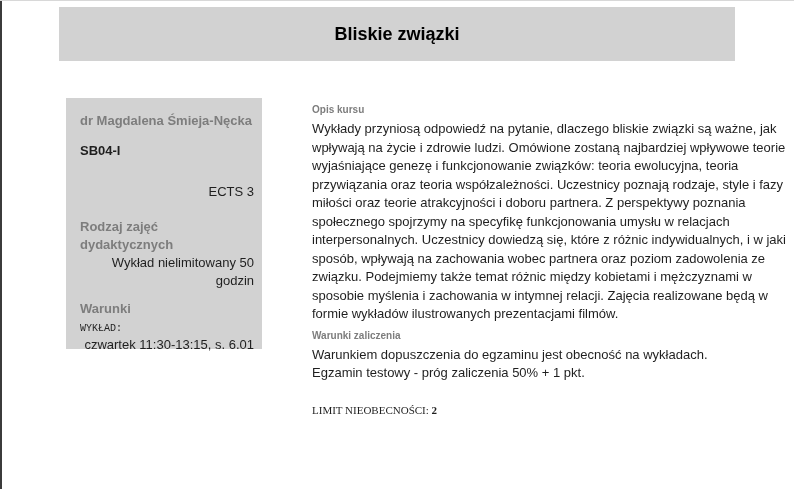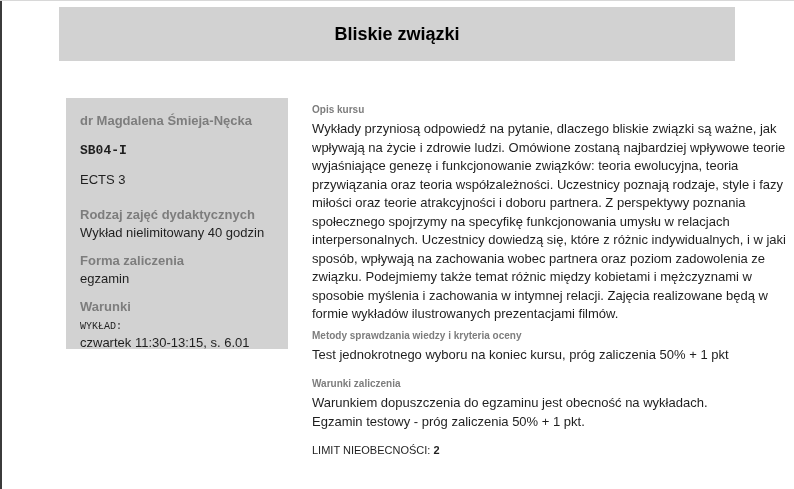--- a/index.html
+++ b/index.html
@@ -29,90 +29,82 @@
   }
   .header{
     position:absolute;left:59px;top:7px;width:676px;height:54px;
     background:var(--panel);
     display:flex;align-items:center;justify-content:center;
   }
   .header h1{
     margin:0;font-size:18px;font-weight:bold;color:var(--title-text);
   }
   .sidebar{
-    position:absolute;left:66px;top:98px;width:222px;height:251px;
+    position:absolute;left:66px;top:98px;width:196px;height:251px;
     background:var(--panel);
     padding:14px 8px 12px 14px;
     font-size:13px;line-height:18px;
   }
   .sb-label{color:var(--heading-text);font-weight:bold;}
-  .sb-value{color:var(--body-text);}
+  .sb-value{color:var(--body-text);text-align:right;}
   .sb-lecturer{margin-bottom:12px;}
-  .sb-code{font-weight:bold;margin-bottom:11px;font-family:Liberation Mono, monospace;}
+  .sb-code{font-weight:bold;margin-bottom:23px;}
   .sb-ects{margin-bottom:17px;}
   .sb-group{margin-bottom:10px;}
   .sb-group-term .sb-label{margin-bottom:3px;}
   .sb-caps{font-size:10px;line-height:15px;color:var(--body-text);font-family:Liberation Mono, monospace;}
   .main{
     position:absolute;left:312px;top:100px;width:480px;
     font-size:13px;line-height:18.5px;color:var(--body-text);
   }
   .sec-h{
     margin:0;font-size:10px;line-height:20px;
     font-weight:bold;color:var(--heading-text);
   }
   .sec-p{margin:0;}
   .sec-opis{margin-bottom:2px;}
   .sec-metody{margin-bottom:10px;}
   .sec-warunki{margin-bottom:12px;}
-  .limit{font-size:11px;line-height:15px;margin-top:12px;}
+  .limit{font-size:11px;line-height:15px;margin-top:20px;font-family:Liberation Serif, serif;}
   .limit-val{font-weight:bold;}
 </style>
 </head>
 <body>
 
 <div class="left-edge"></div>
 <div class="top-edge"></div>
 
 <header class="header">
   <h1>Bliskie związki</h1>
 </header>
 
 <aside class="sidebar">
   <div class="sb-label sb-lecturer">dr Magdalena Śmieja-Nęcka</div>
   <div class="sb-code">SB04-I</div>
   <div class="sb-value sb-ects">ECTS 3</div>
 
   <div class="sb-group">
     <div class="sb-label">Rodzaj zajęć dydaktycznych</div>
-    <div class="sb-value">Wykład nielimitowany 40 godzin</div>
+    <div class="sb-value">Wykład nielimitowany 50 godzin</div>
   </div>
 
-  <div class="sb-group">
-    <div class="sb-label">Forma zaliczenia</div>
-    <div class="sb-value">egzamin</div>
-  </div>
 
   <div class="sb-group sb-group-term">
     <div class="sb-label">Warunki</div>
     <div class="sb-caps">WYKŁAD:</div>
     <div class="sb-value">czwartek 11:30-13:15, s. 6.01</div>
   </div>
 </aside>
 
 <main class="main">
   <section class="sec-opis">
     <h2 class="sec-h">Opis kursu</h2>
     <p class="sec-p">Wykłady przyniosą odpowiedź na pytanie, dlaczego bliskie związki są ważne, jak wpływają na życie i zdrowie ludzi. Omówione zostaną najbardziej wpływowe teorie wyjaśniające genezę i funkcjonowanie związków: teoria ewolucyjna, teoria przywiązania oraz teoria współzależności. Uczestnicy poznają rodzaje, style i fazy miłości oraz teorie atrakcyjności i doboru partnera. Z perspektywy poznania społecznego spojrzymy na specyfikę funkcjonowania umysłu w relacjach interpersonalnych. Uczestnicy dowiedzą się, które z różnic indywidualnych, i w jaki sposób, wpływają na zachowania wobec partnera oraz poziom zadowolenia ze związku. Podejmiemy także temat różnic między kobietami i mężczyznami w sposobie myślenia i zachowania w intymnej relacji. Zajęcia realizowane będą w formie wykładów ilustrowanych prezentacjami filmów.</p>
   </section>
 
-  <section class="sec-metody">
-    <h2 class="sec-h">Metody sprawdzania wiedzy i kryteria oceny</h2>
-    <p class="sec-p">Test jednokrotnego wyboru na koniec kursu, próg zaliczenia 50% + 1 pkt</p>
-  </section>
 
   <section class="sec-warunki">
     <h2 class="sec-h">Warunki zaliczenia</h2>
     <p class="sec-p">Warunkiem dopuszczenia do egzaminu jest obecność na wykładach.</p>
     <p class="sec-p">Egzamin testowy - próg zaliczenia 50% + 1 pkt.</p>
   </section>
 
   <div class="limit">
     <span>LIMIT NIEOBECNOŚCI:</span>
     <span class="limit-val">2</span>

